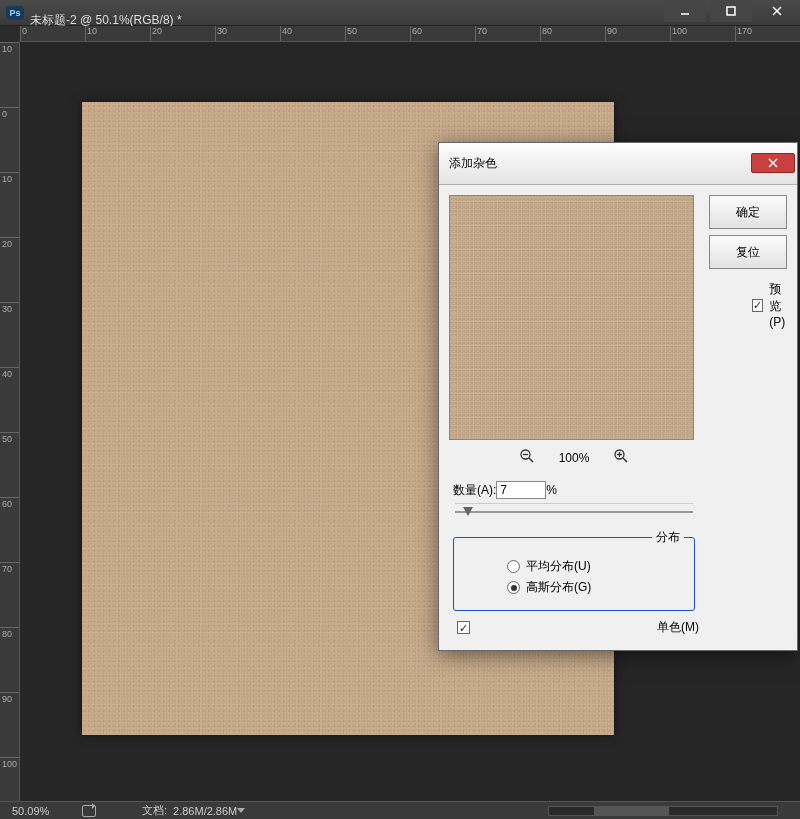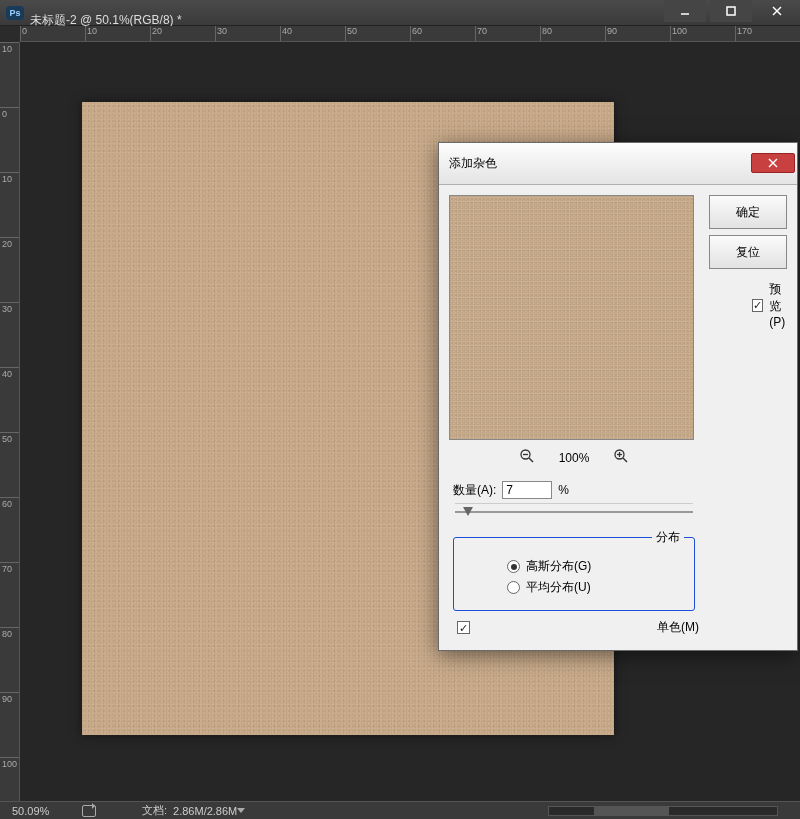--- a/index.html
+++ b/index.html
@@ -148,21 +148,21 @@
     background-image:
       radial-gradient(circle at 10% 20%, rgba(0,0,0,0.08) 1px, transparent 1px),
       radial-gradient(circle at 70% 60%, rgba(255,255,255,0.08) 1px, transparent 1px),
       radial-gradient(circle at 40% 80%, rgba(0,0,0,0.07) 1px, transparent 1px);
     background-size: 2px 2px, 3px 3px, 4px 4px;
     margin-bottom: 6px;
   }
   .zoom-row { display:flex; align-items:center; justify-content:center; gap:24px; font-size:12px; margin-bottom:14px;margin-top:8px;}
   .zoom-row .mag { font-size:13px; cursor:pointer;}
   .zoom-row .mag svg { width:16px; height:16px; }
-  .amount-row { display:flex; align-items:center; gap:6px; font-size:12px; margin-bottom:4px; padding-left:4px;}
+  .amount-row { display:flex; align-items:center; font-size:12px; margin-bottom:4px; padding-left:4px;}
   .amount-row input { width:50px; height:18px; border:1px solid #888; padding:0 3px; font-size:12px; background:#fff;}
   .slider {
     position:relative; height:16px; margin:0 6px 10px 6px;
     border-top:1px solid #ccc;
   }
   .slider .track { position:absolute; top:7px; left:0; right:0; height:2px; background:#999;}
   .slider .thumb { position:absolute; top:3px; left:8px; width:0;height:0;
     border-left:5px solid transparent; border-right:5px solid transparent; border-top:9px solid #666;}
   fieldset.dist {
     border:1px solid #1d4ed8; border-radius:3px;
@@ -293,26 +293,26 @@
         <input type="text" value="7" style="">
         <span>%</span>
       </div>
       <div class="slider">
         <div class="track"></div>
         <div class="thumb"></div>
       </div>
       <fieldset class="dist">
         <legend>分布</legend>
         <div class="radio-row">
+          <span class="radio"></span>
+          <span>平均分布(U)</span>
+        </div>
+        <div class="radio-row">
           <span class="radio checked"></span>
           <span>高斯分布(G)</span>
-        </div>
-        <div class="radio-row">
-          <span class="radio"></span>
-          <span>平均分布(U)</span>
         </div>
       </fieldset>
       <div class="check-row check-row-outer">
         <span class="chk checked"></span>
         <span>单色(M)</span>
       </div>
     </div>
     <div class="dlg-right">
       <div class="dlg-btn">确定</div>
       <div class="dlg-btn">复位</div>

